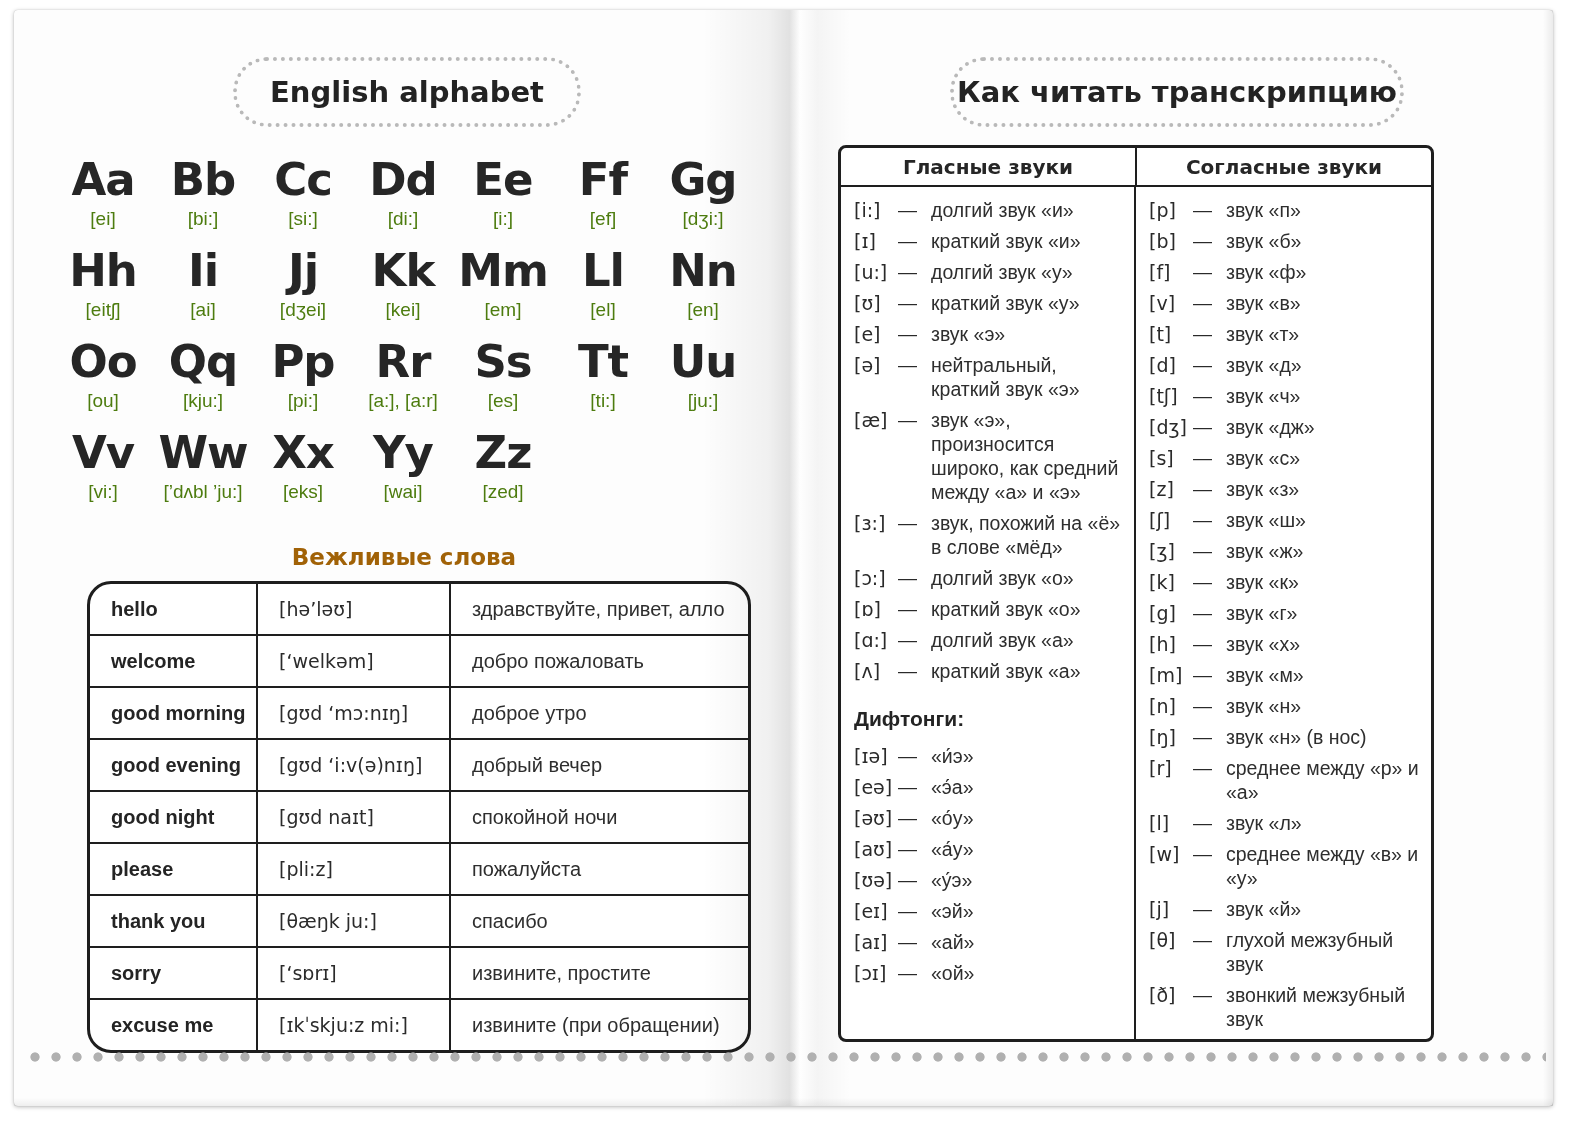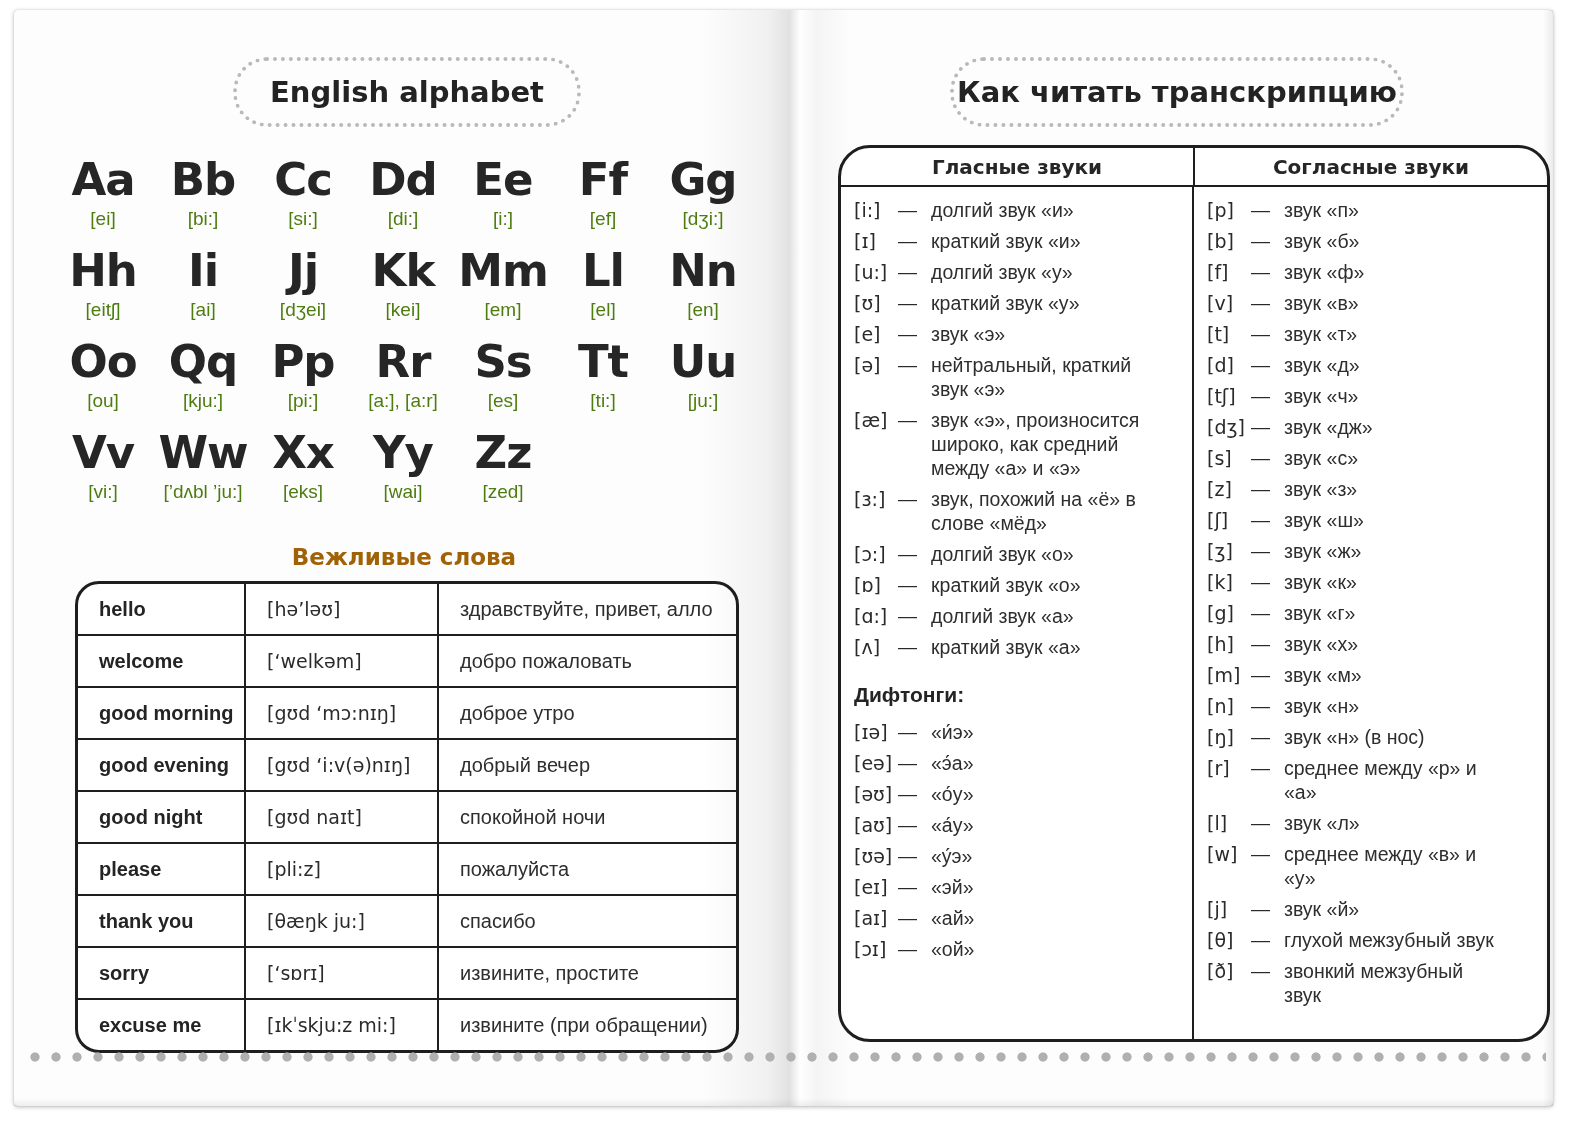--- a/index.html
+++ b/index.html
@@ -33,32 +33,32 @@
   .alpha-grid{position:absolute;left:39px;top:138px;width:700px;
               display:grid;grid-template-columns:repeat(7,100px);grid-auto-rows:91px;}
   .alpha-cell{text-align:center;padding-top:6px;}
   .alpha-letter{font-family:"DejaVu Sans",sans-serif;font-weight:bold;font-size:45px;
                 line-height:52px;color:#262626;letter-spacing:-1px;}
   .alpha-sound{font-size:19px;line-height:24px;color:#4d7c0f;white-space:nowrap;margin-top:1px;text-align:center;}
 
   
   .polite-heading{position:absolute;left:61px;top:534px;width:658px;text-align:center;
                   font-family:"DejaVu Sans",sans-serif;font-weight:bold;font-size:23px;color:#a16207;}
-  .polite-table{position:absolute;left:61px;top:571px;width:658px;
+  .polite-table{position:absolute;left:73px;top:571px;width:658px;
                 border:3px solid #1e1e1e;border-radius:24px;overflow:hidden;background:#fff;}
   .p-row{display:grid;grid-template-columns:166px 193px 1fr;height:50px;}
   .p-row + .p-row{border-top:2.5px solid #1e1e1e;}
   .p-cell{display:flex;align-items:center;padding-left:21px;font-size:20px;}
   .p-word{font-weight:bold;color:#242424;}
   .p-trans{border-left:2.5px solid #1e1e1e;font-family:"DejaVu Sans",sans-serif;font-size:19px;}
   .p-ru{border-left:2.5px solid #1e1e1e;color:#2e2e2e;}
 
   
-  .trans-table{position:absolute;left:68px;top:135px;width:712px;height:897px;
-               border:3px solid #1e1e1e;border-radius:32px;overflow:hidden;background:#fff;
+  .trans-table{position:absolute;left:68px;top:135px;width:596px;height:897px;
+               border:3px solid #1e1e1e;border-radius:8px;overflow:hidden;background:#fff;
                display:flex;flex-direction:column;box-sizing:border-box;}
   .t-head{display:flex;flex:0 0 37px;border-bottom:2.5px solid #1e1e1e;}
   .t-head-cell{flex:1 1 50%;display:flex;align-items:center;justify-content:center;
                font-family:"DejaVu Sans",sans-serif;font-weight:bold;font-size:20px;color:#262626;}
   .t-head-right{border-left:2.5px solid #1e1e1e;}
   .t-body{flex:1;display:flex;align-items:stretch;}
   .t-col{box-sizing:border-box;padding:11px 12px 10px 13px;}
   .t-col-left{width:50%;border-right:2.5px solid #1e1e1e;}
   .t-col-right{width:50%;}
   .sound-list{display:flex;flex-direction:column;row-gap:7px;}

